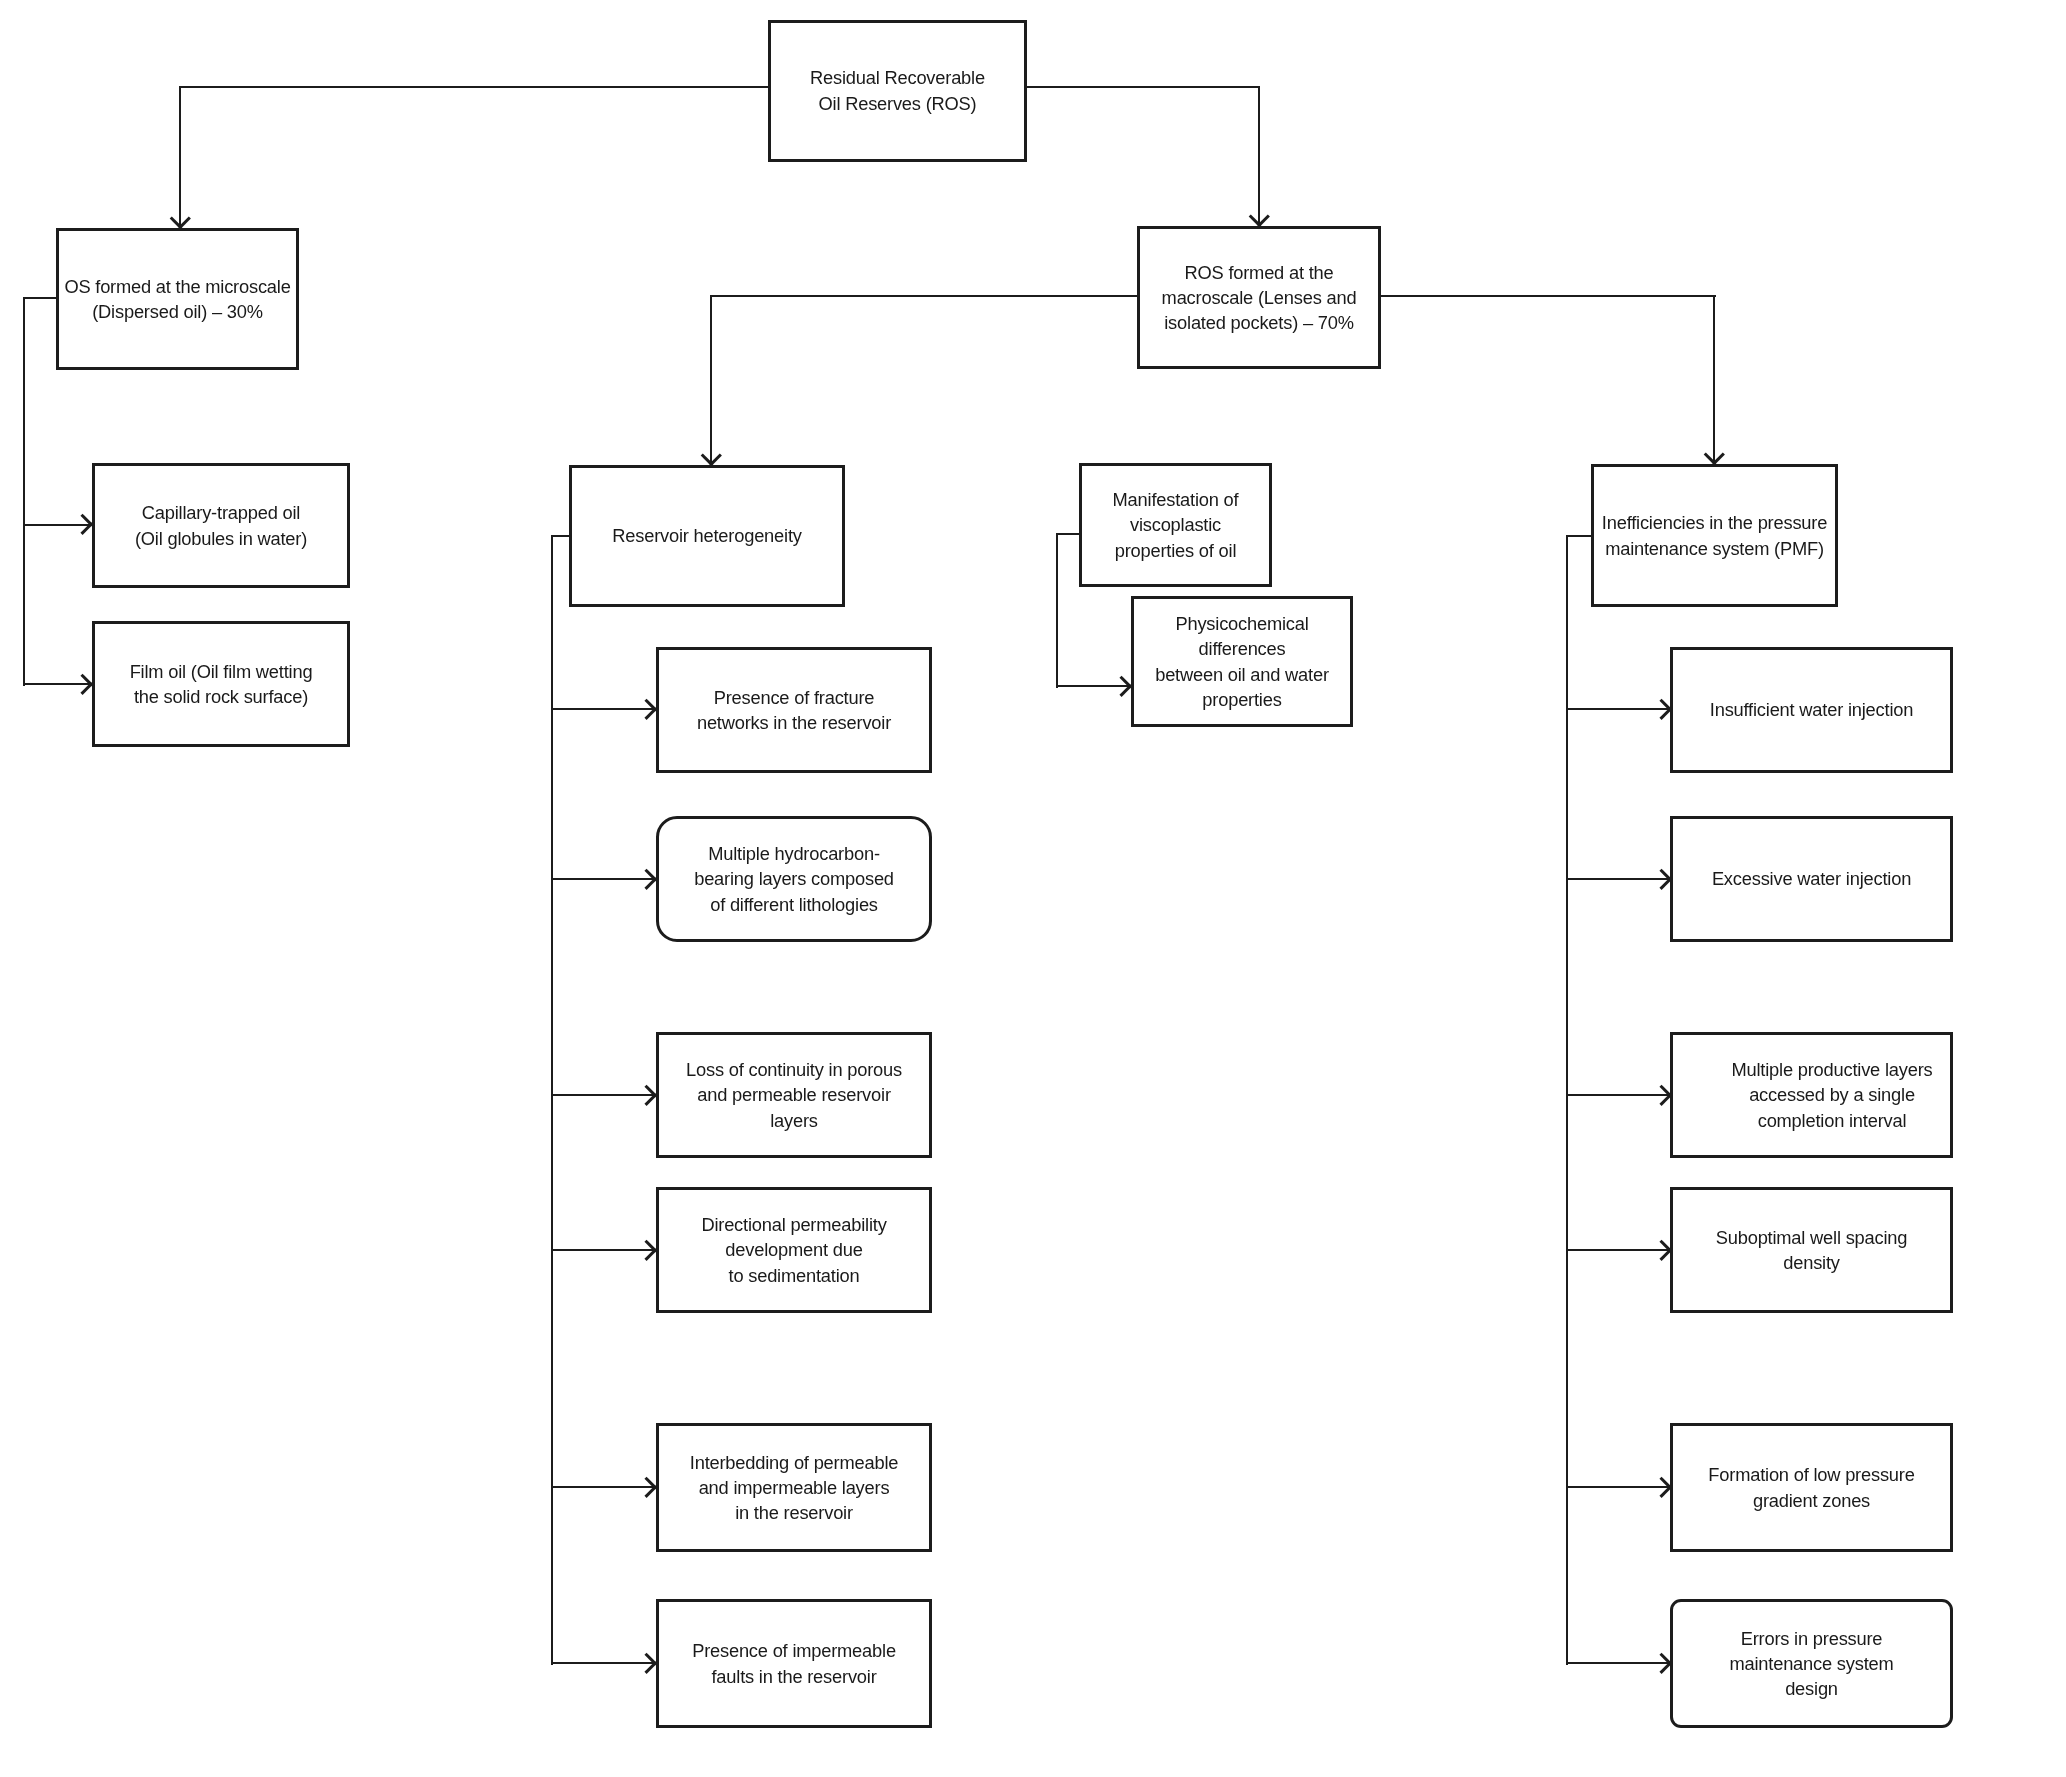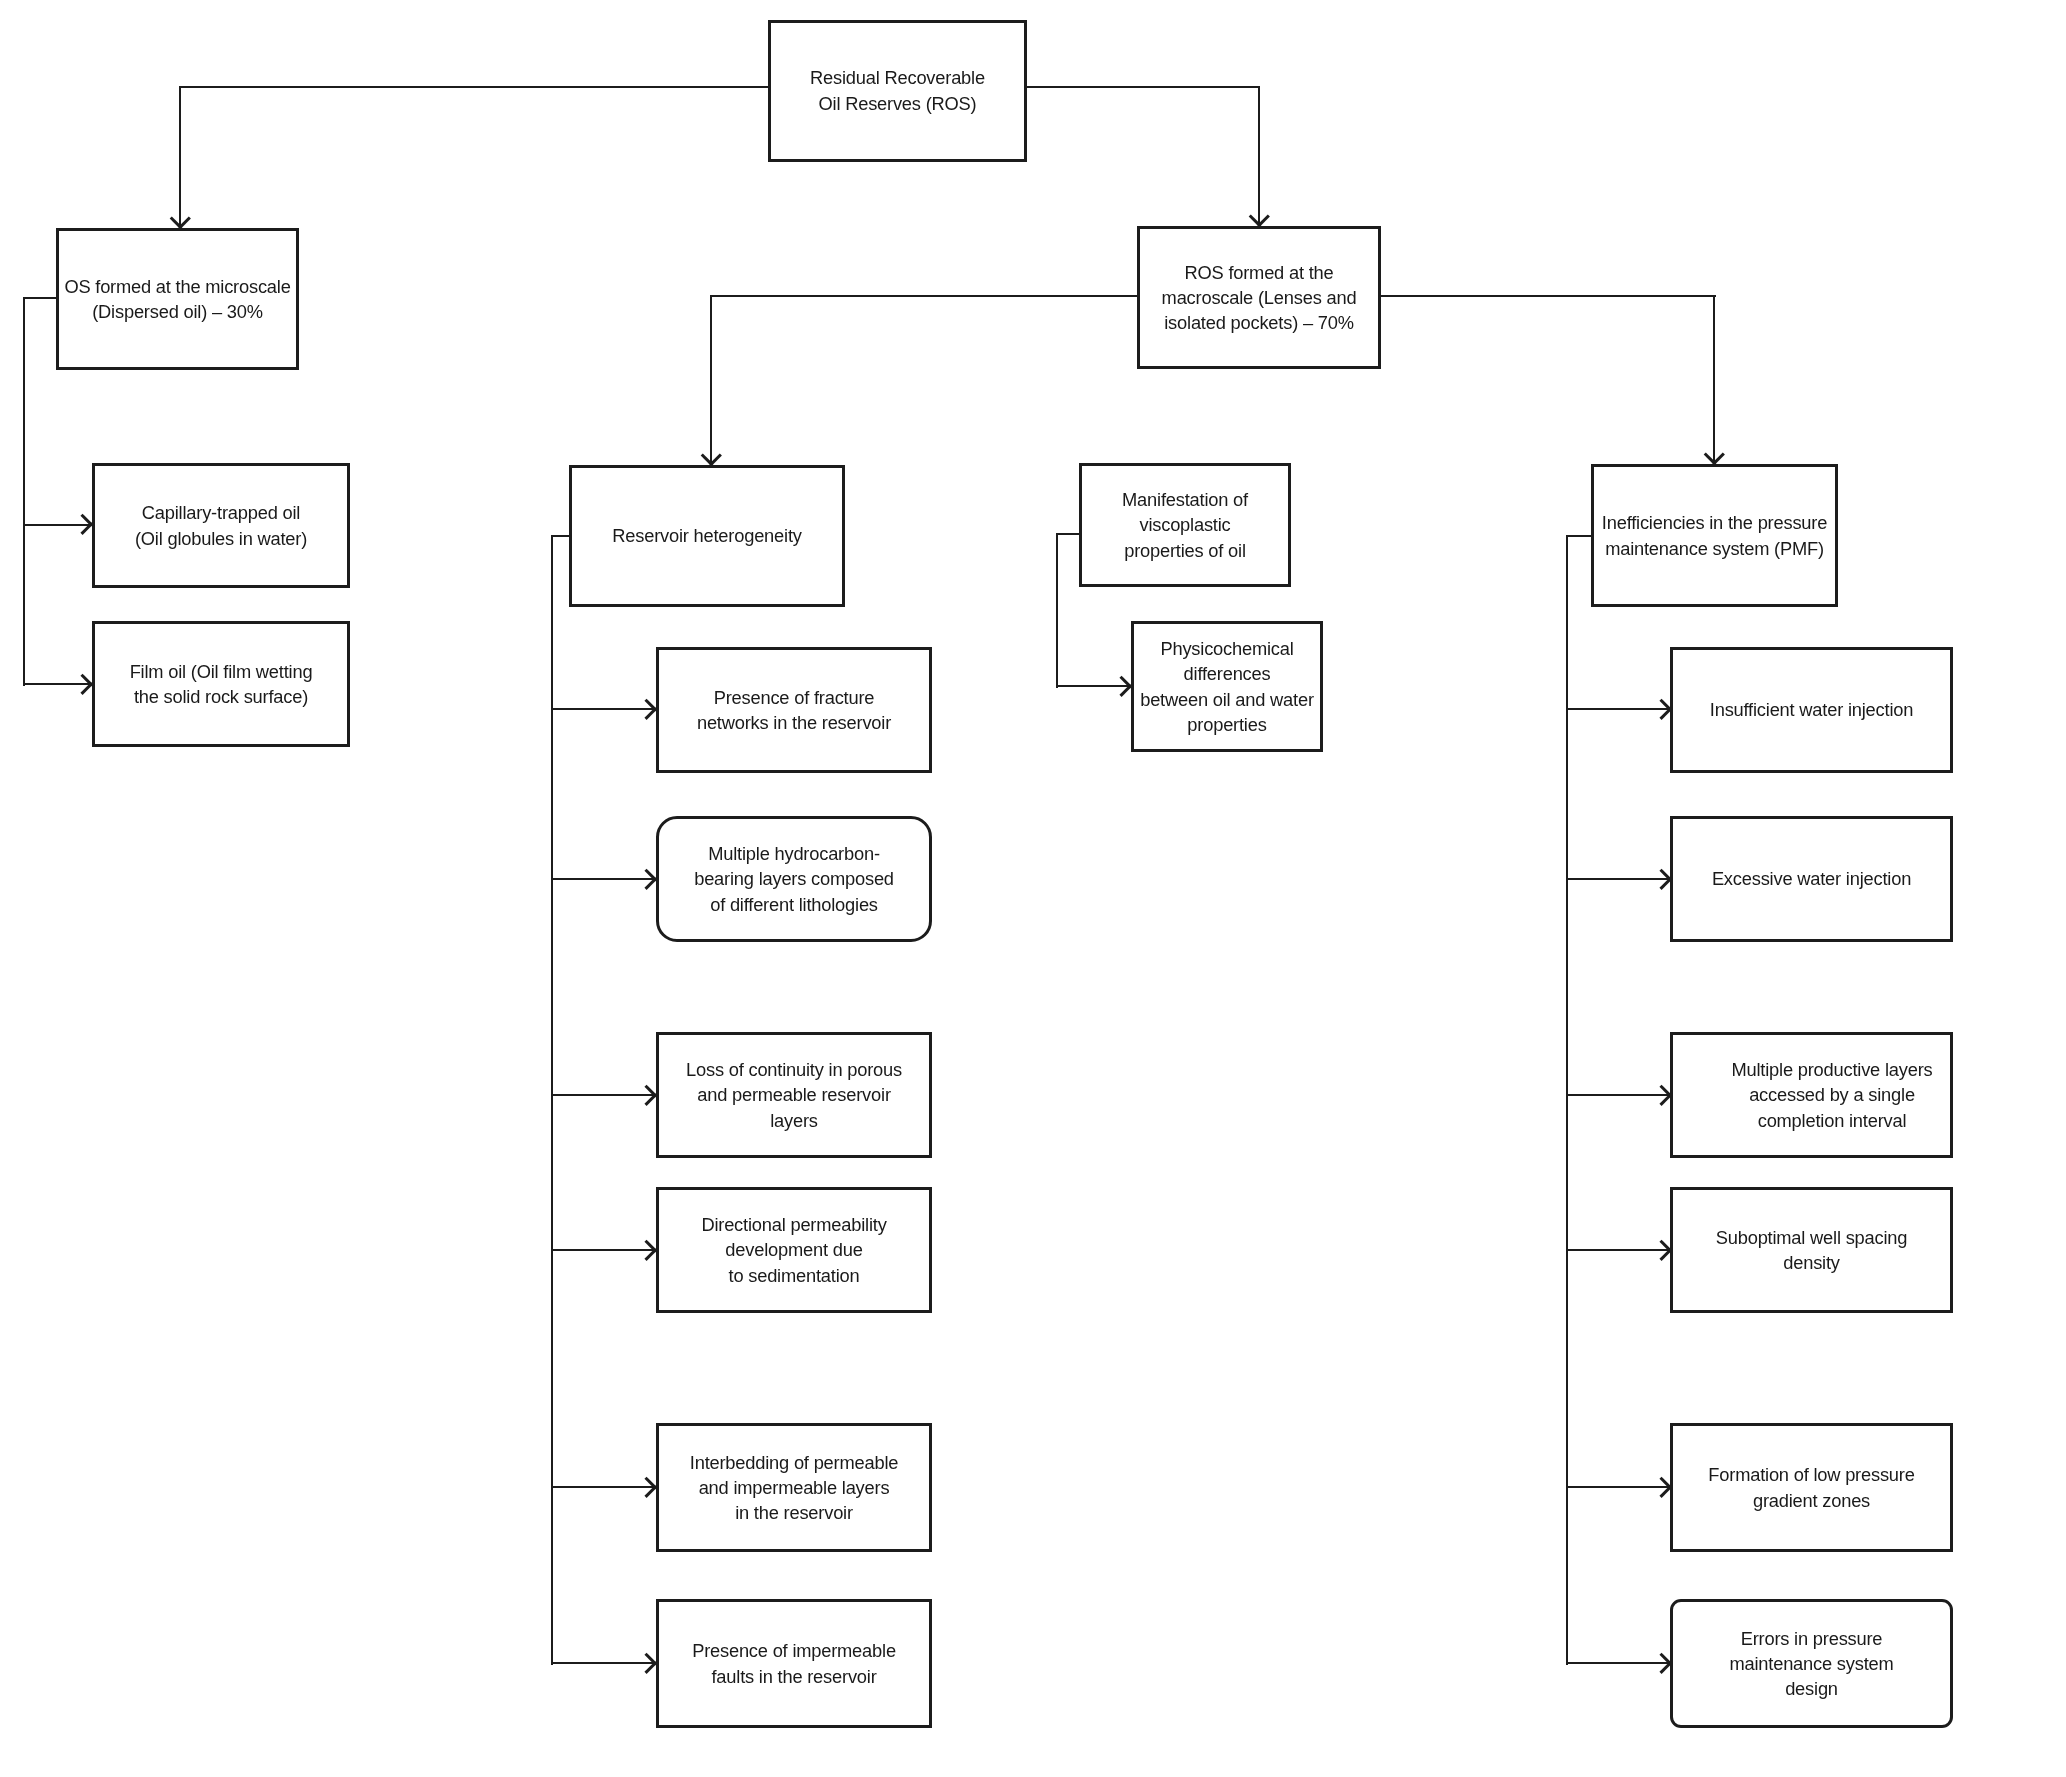--- a/index.html
+++ b/index.html
@@ -128,31 +128,31 @@
 
   <div class="node" style="left:92px; top:621px; width:258px; height:126px;">
     <span>Film oil (Oil film wetting
 the solid rock surface)</span>
   </div>
 
   <div class="node" style="left:569px; top:465px; width:276px; height:142px;">
     <span>Reservoir heterogeneity</span>
   </div>
 
-  <div class="node" style="left:1079px; top:463px; width:212px; height:124px;">
+  <div class="node" style="left:1079px; top:463px; width:193px; height:124px;">
     <span>Manifestation of viscoplastic
 properties of oil</span>
   </div>
 
   <div class="node" style="left:1591px; top:464px; width:247px; height:143px;">
     <span>Inefficiencies in the pressure
 maintenance system (PMF)</span>
   </div>
 
-  <div class="node" style="left:1131px; top:621px; width:192px; height:131px;">
+  <div class="node" style="left:1131px; top:596px; width:222px; height:131px;">
     <span>Physicochemical differences
 between oil and water
 properties</span>
   </div>
 
   <div class="node" style="left:656px; top:647px; width:276px; height:126px;">
     <span>Presence of fracture
 networks in the reservoir</span>
   </div>
   <div class="node" style="left:656px; top:816px; width:276px; height:126px;border-radius:21px;">

